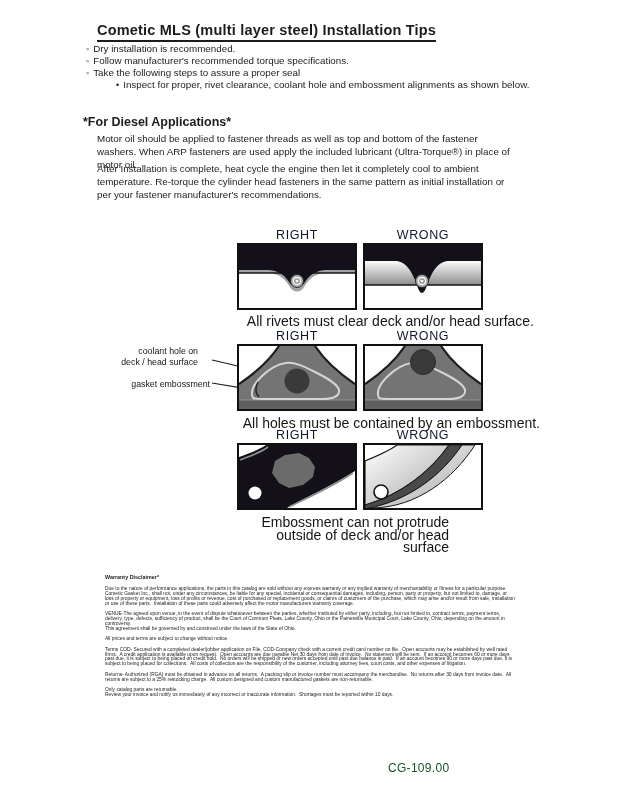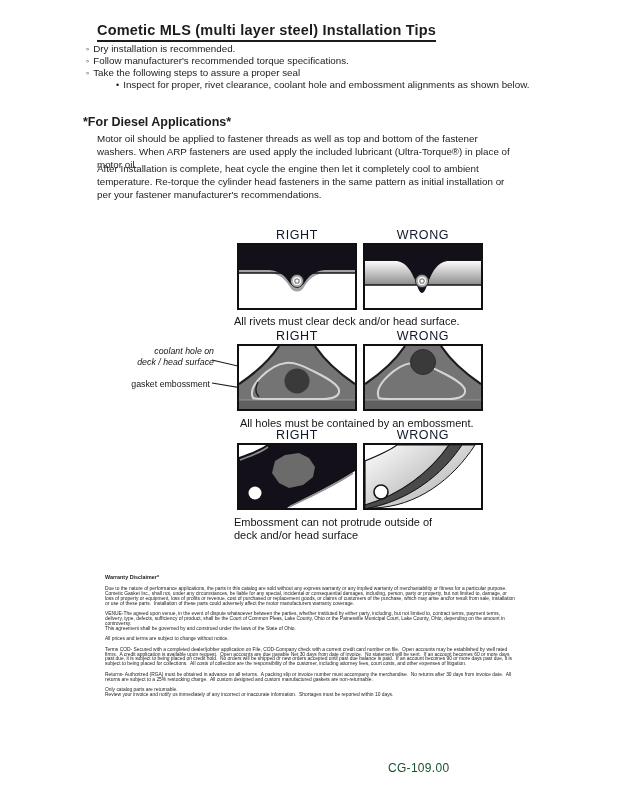--- a/index.html
+++ b/index.html
@@ -27,26 +27,26 @@
   
   .dlabel{position:absolute;width:120px;text-align:center;font-size:12.5px;letter-spacing:.6px;color:#0f172a;}
   #l1r{left:237px;top:228px;} #l1w{left:363px;top:228px;}
   #l2r{left:237px;top:329px;} #l2w{left:363px;top:329px;}
   #l3r{left:237px;top:428px;} #l3w{left:363px;top:428px;}
   .panel{position:absolute;width:116px;height:63px;border:2px solid #101010;background:#fff;}
   .panel svg{display:block;}
   #p1r{left:237px;top:243px;} #p1w{left:363px;top:243px;}
   #p2r{left:237px;top:344px;} #p2w{left:363px;top:344px;}
   #p3r{left:237px;top:443px;} #p3w{left:363px;top:443px;}
-  .caption{position:absolute;font-size:11px;line-height:12.5px;color:#151515;}
+  .caption{position:absolute;font-size:14px;line-height:12.5px;color:#151515;text-align:right;}
   #cap1{left:234px;top:315px;width:300px;}
   #cap2{left:240px;top:417px;width:300px;}
   #cap3{left:234px;top:516px;width:215px;}
   .ann{position:absolute;width:110px;text-align:right;font-size:8.8px;line-height:10.5px;white-space:pre-line;color:#151515;}
-  #ann1{left:104px;top:346px;font-style:italic;}
+  #ann1{left:88px;top:346px;}
   #ann2{left:100px;top:379px;}
   #annlines{position:absolute;left:208px;top:355px;}
   
   .warranty{position:absolute;left:105px;top:574px;width:412px;}
   .wh{font-size:5.4px;font-weight:bold;margin:0 0 7px 0;}
   .wp{font-size:4.9px;line-height:4.9px;margin:0 0 5.5px 0;white-space:pre-wrap;}
   .wp.nogap{margin-bottom:0;}
   
   .code{position:absolute;left:388px;top:761px;font-size:12px;letter-spacing:.3px;color:#14532d;}
 </style>

